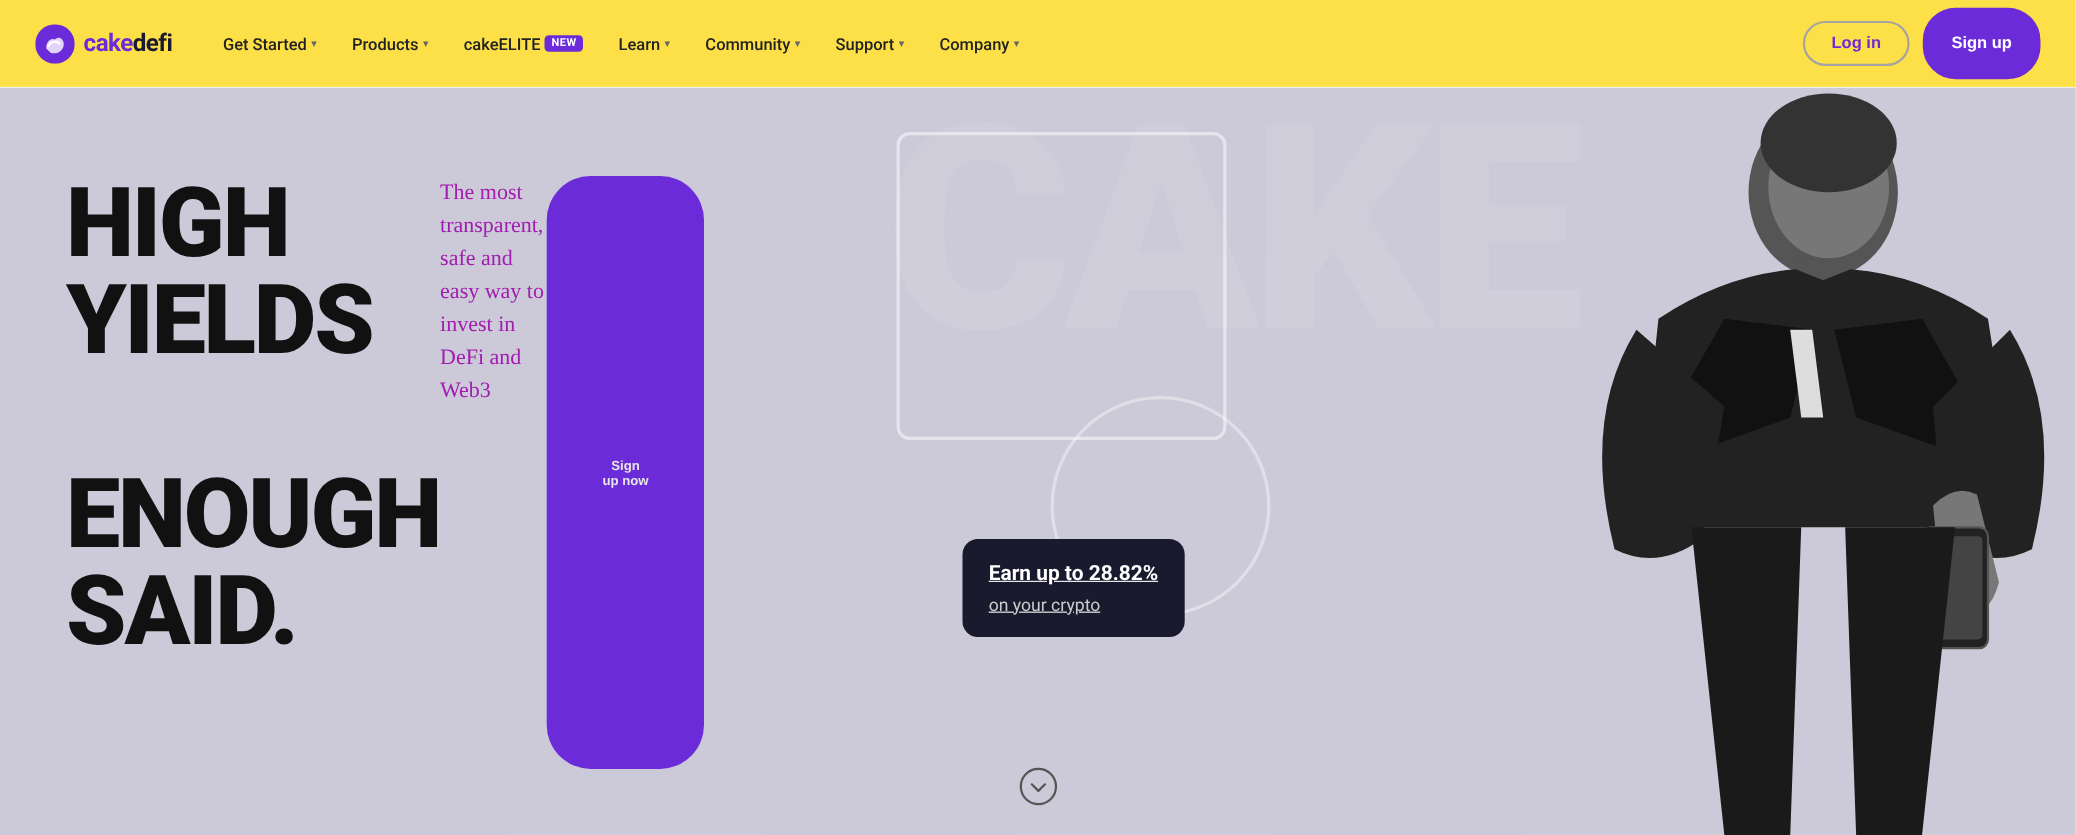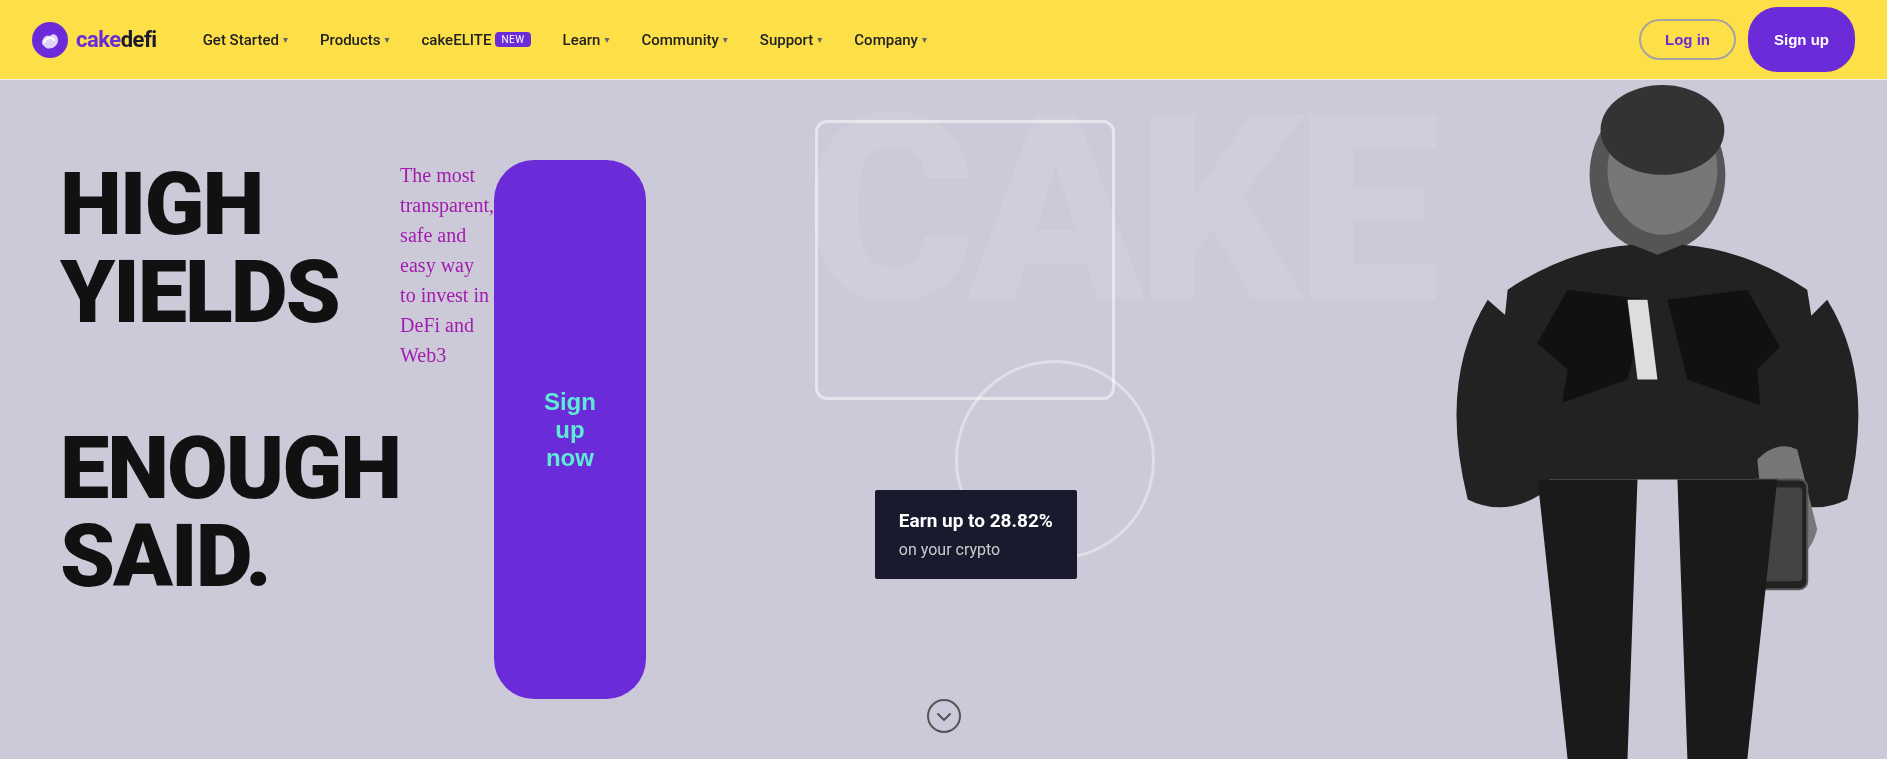--- a/index.html
+++ b/index.html
@@ -59,21 +59,21 @@
       user-select: none;
     }
     .nav-chevron {
       font-size: 10px;
       color: #666;
     }
     .nav-badge {
       background: #6c2bd9;
       color: #fff;
       font-size: 10px;
-      font-weight: 400;
+      font-weight: 700;
       padding: 2px 6px;
       border-radius: 4px;
       letter-spacing: 0.5px;
     }
     .navbar-right {
       display: flex;
       align-items: center;
       gap: 12px;
     }
     .btn-login {
@@ -129,22 +129,22 @@
       color: #a21caf;
       line-height: 1.5;
       margin-bottom: 40px;
       max-width: 420px;
       font-family: Liberation Serif, serif;
     }
     .btn-hero-signup {
       display: inline-block;
       padding: 22px 50px;
       background: #6c2bd9;
-      color: #5eead4;
-      font-size: 24px;
+      color: #e5e5e5;
+      font-size: 12px;
       font-weight: 700;
       border-radius: 40px;
       border: none;
       cursor: pointer;
       width: 340px;
       text-align: center;
     }
 
     
     .hero-right {
@@ -186,27 +186,28 @@
       width: auto;
     }
 
     
     .earn-badge {
       position: absolute;
       bottom: 180px;
       left: 120px;
       background: #1a1a2e;
       color: #fff;
-      border-radius: 2px;
+      border-radius: 14px;
       padding: 18px 24px;
       font-size: 18px;
       font-weight: 600;
       line-height: 1.4;
       z-index: 5;
       max-width: 220px;
+      text-decoration: underline;
     }
 
     
     .scroll-indicator {
       position: absolute;
       bottom: 20px;
       left: 50%;
       transform: translateX(-50%);
       z-index: 5;
       color: #555;

